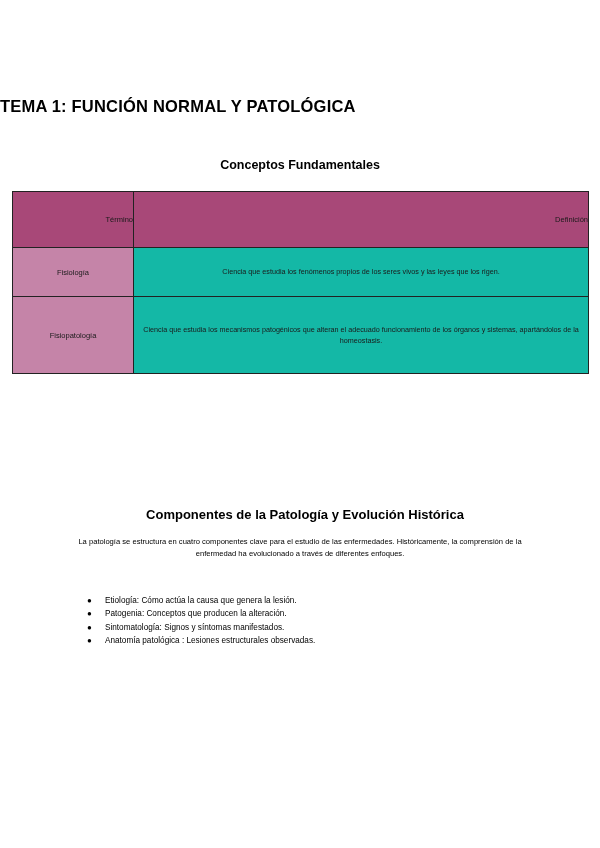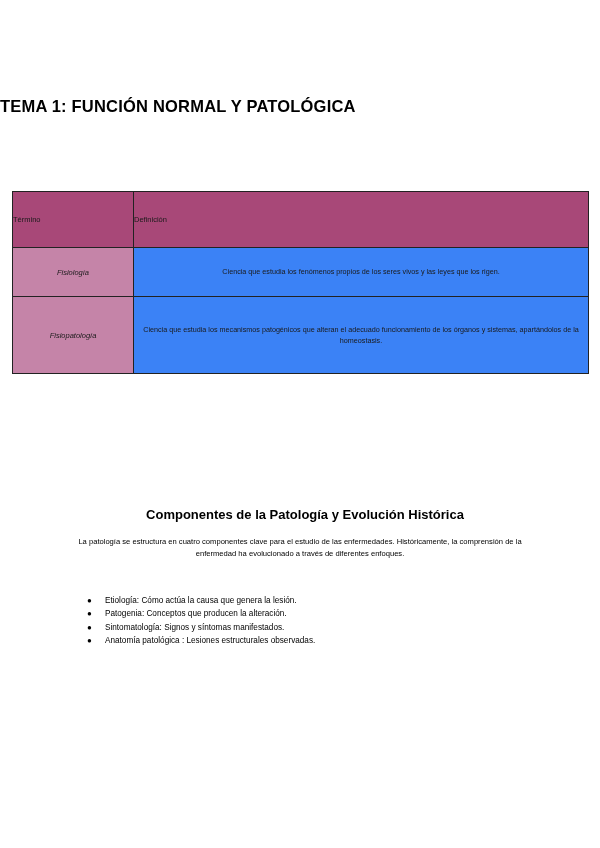--- a/index.html
+++ b/index.html
@@ -62,33 +62,33 @@
     vertical-align: middle;
   }
   .col-term { width: 121px; }
   .col-def  { width: 455px; }
 
   .concept-table thead th {
     background: #a84878;
     height: 55px;
     font-size: 7.5px;
     font-weight: normal;
-    text-align: left;
+    text-align: right;
     color: #1a1a1a;
+    padding-left: 48px;
   }
 
   .cell-term {
     background: #c584a8;
     text-align: center;
     font-size: 7.5px;
     color: #1a1a1a;
-    font-style: italic;
   }
   .cell-def {
-    background: #3b82f6;
+    background: #14b8a6;
     text-align: center;
     font-size: 7.2px;
     color: #1a1a1a;
     padding: 4px 12px;
     line-height: 1.55;
   }
   tr.r1 .cell-term, tr.r1 .cell-def { height: 48px; }
   tr.r2 .cell-term, tr.r2 .cell-def { height: 52px; }
   tr.r3 .cell-term, tr.r3 .cell-def { height: 76px; }
 
@@ -145,20 +145,21 @@
     line-height: 13.3px;
   }
 </style>
 </head>
 <body>
 
 <div class="page">
 
   <h1 class="doc-title">TEMA 1: FUNCIÓN NORMAL Y PATOLÓGICA</h1>
 
+  <div class="section-heading">Conceptos Fundamentales</div>
 
   <table class="concept-table">
     <colgroup>
       <col class="col-term">
       <col class="col-def">
     </colgroup>
     <thead>
       <tr>
         <th>Término</th>
         <th>Definición</th>

